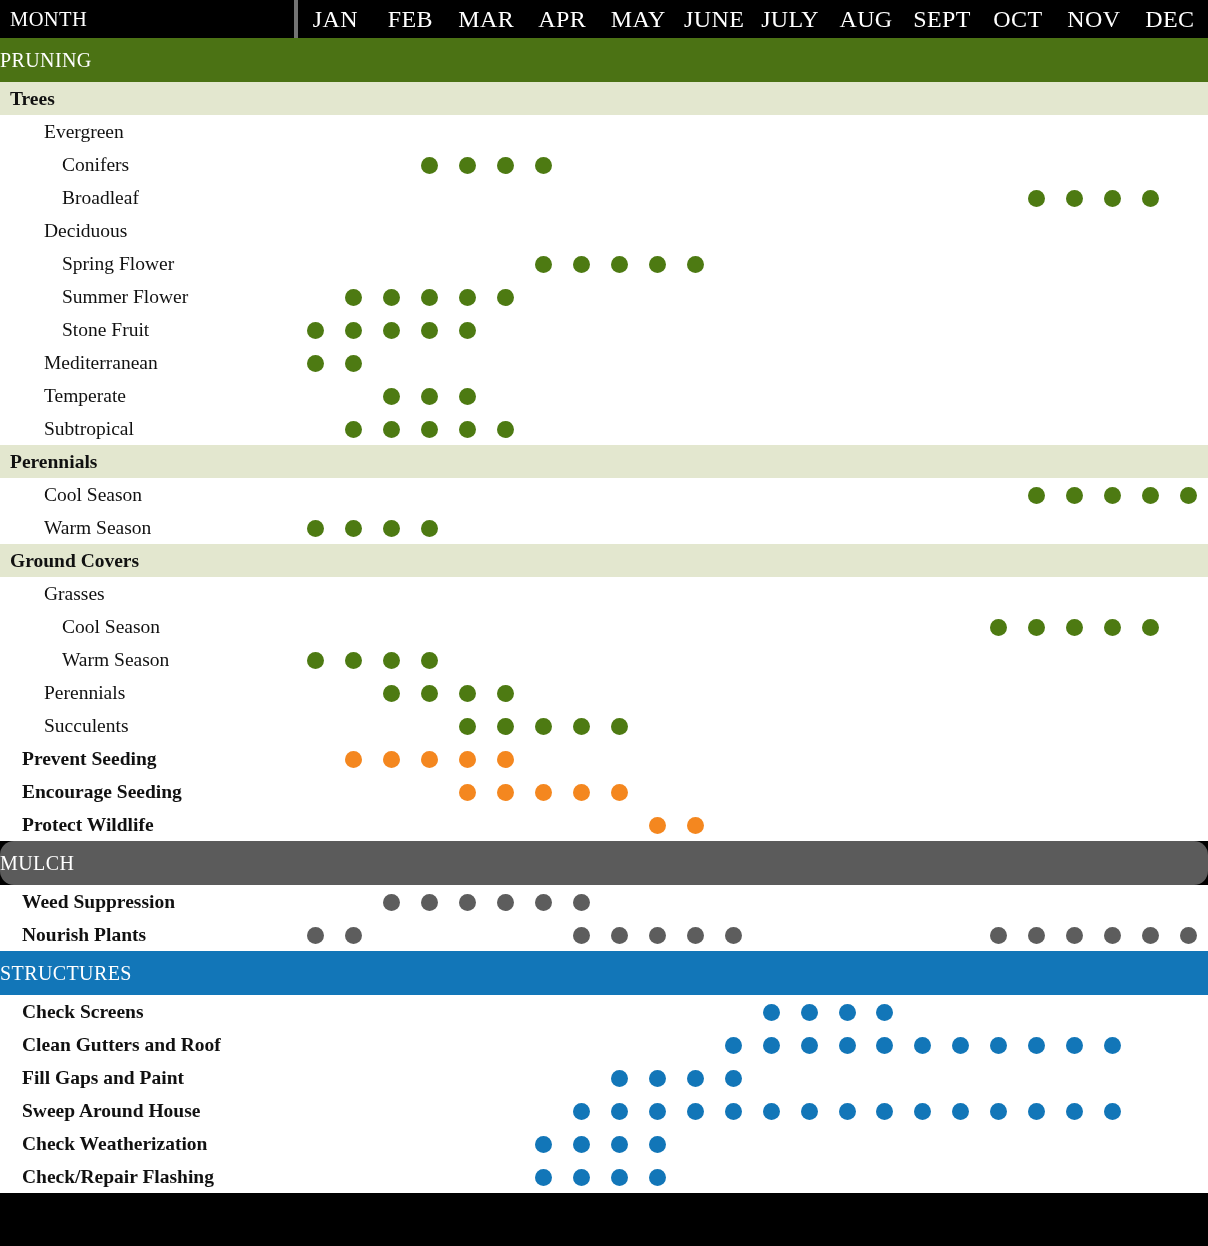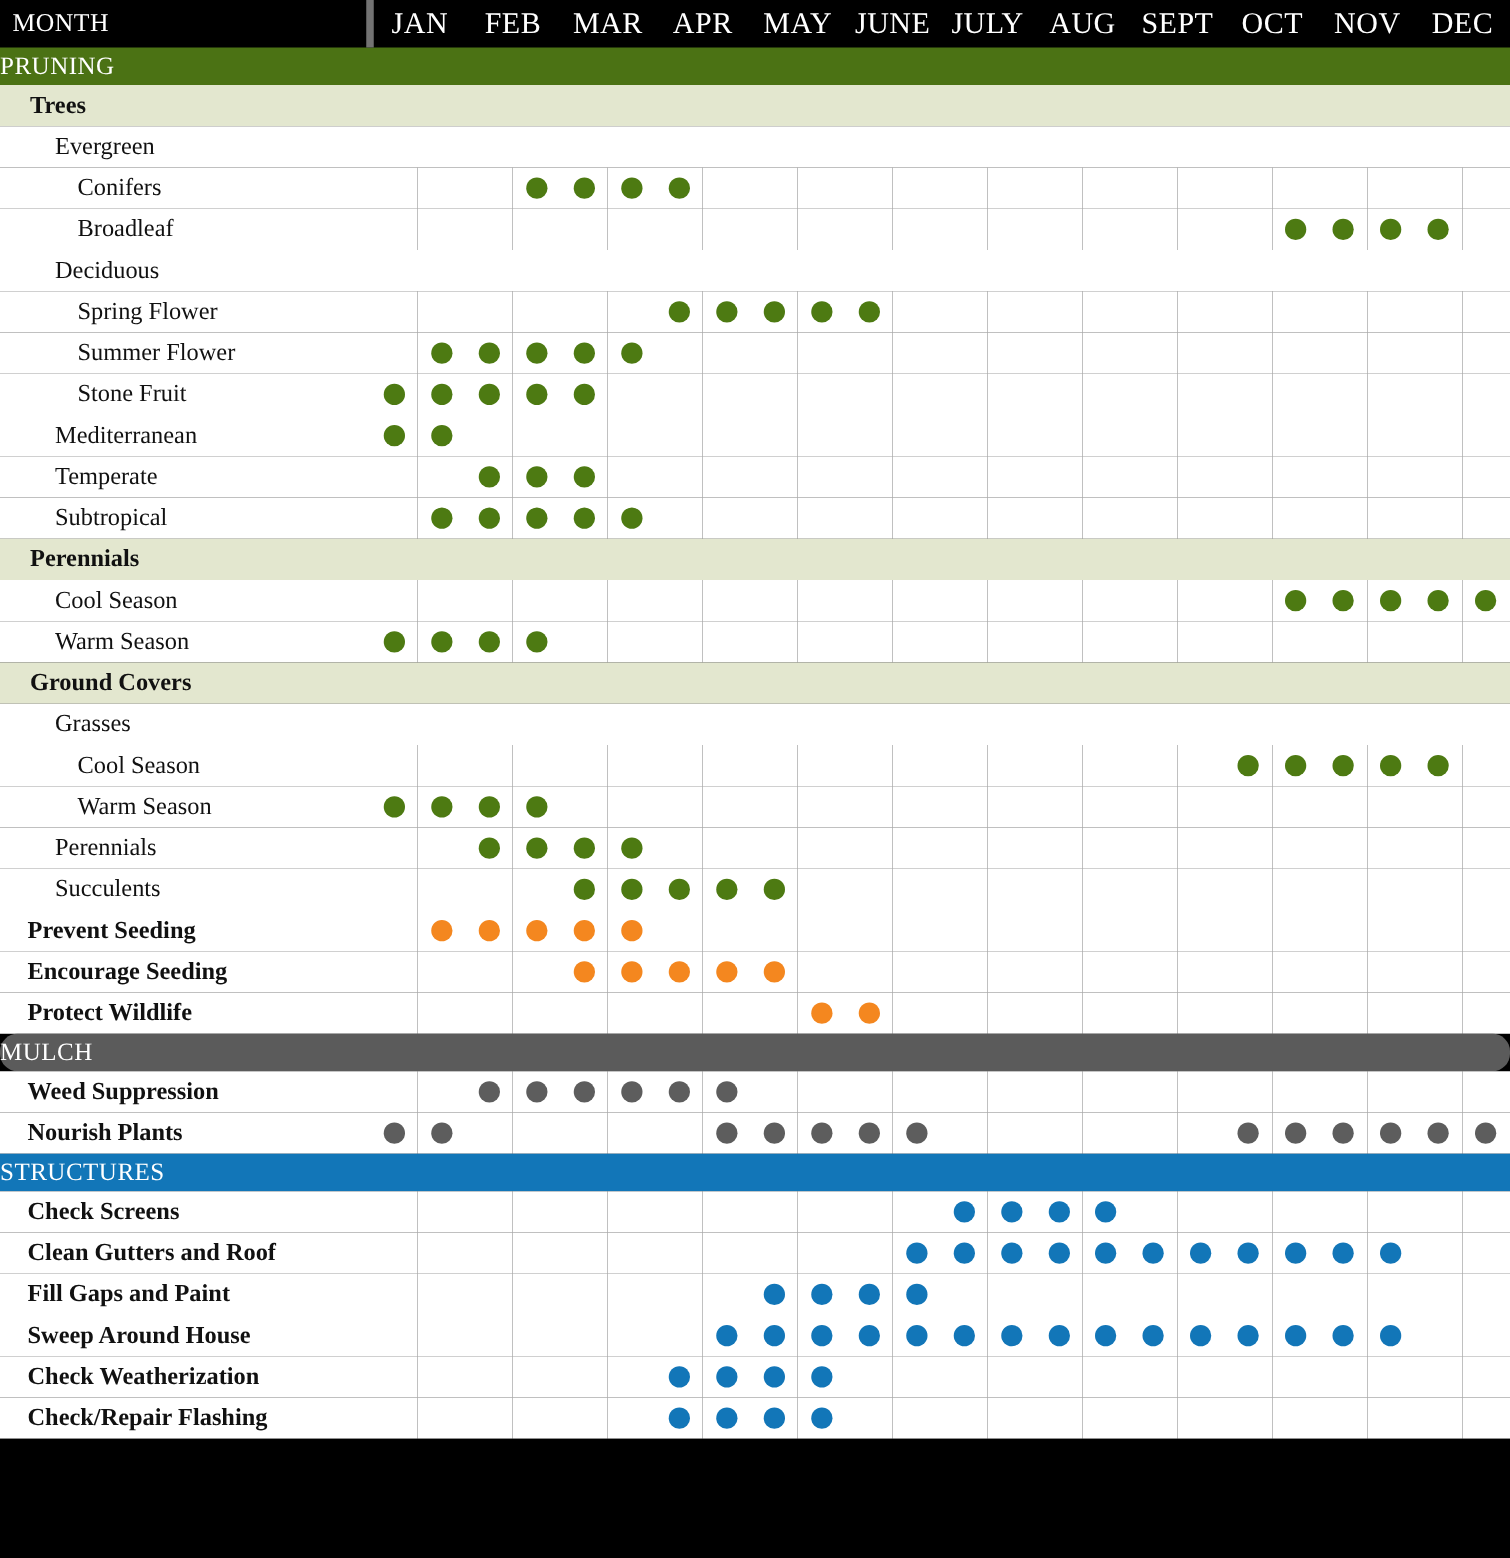--- a/index.html
+++ b/index.html
@@ -35,21 +35,21 @@
     background:#fff;
     border-bottom:2px solid #3b3b3b;
     border-right:2px solid #3b3b3b;
     font-size:19.5px;
     color:#111;
     white-space:nowrap;
     vertical-align:middle;
     height:33px;
     padding-left:10px;
   }
-  .lab.lvl1{padding-left:24px;font-weight:bold;margin-left:44px;}
+  .lab.lvl1{padding-left:10px;font-weight:bold;margin-left:44px;}
   .lab.lvl2{padding-left:44px;}
   .lab.lvl3{padding-left:62px;}
   .lab.lvl4{padding-left:22px;font-weight:bold;}
   .lab.shade{background:#e3e7cf;}
   .lab.plain{background:#fff;}
 
   
   .hdrrow th{
     background:#000;
     color:#fff;
@@ -58,27 +58,27 @@
     height:38px;
     text-align:center;
     vertical-align:middle;
     border-right:2px solid #fff;
     font-weight:normal;
   }
   .hdrrow th.monthlab{
     text-align:left;
     padding-left:10px;
     font-size:20.5px;
-    border-right:6px solid #737373;
+    border-right:4px solid #737373;
   }
   .hdrrow th.last{border-right:0;}
 
   
   .banner td{
-    height:30px;
+    height:44px;
     color:#fff;
     font-size:20px;
     letter-spacing:.4px;
     padding-left:10px;
     vertical-align:middle;
     border-bottom:2px solid #fff;
     border-top:2px solid #fff;
   }
   .banner.pruning td{background:#4b7214;}
   .banner.mowing td{background:#f4871f;}

